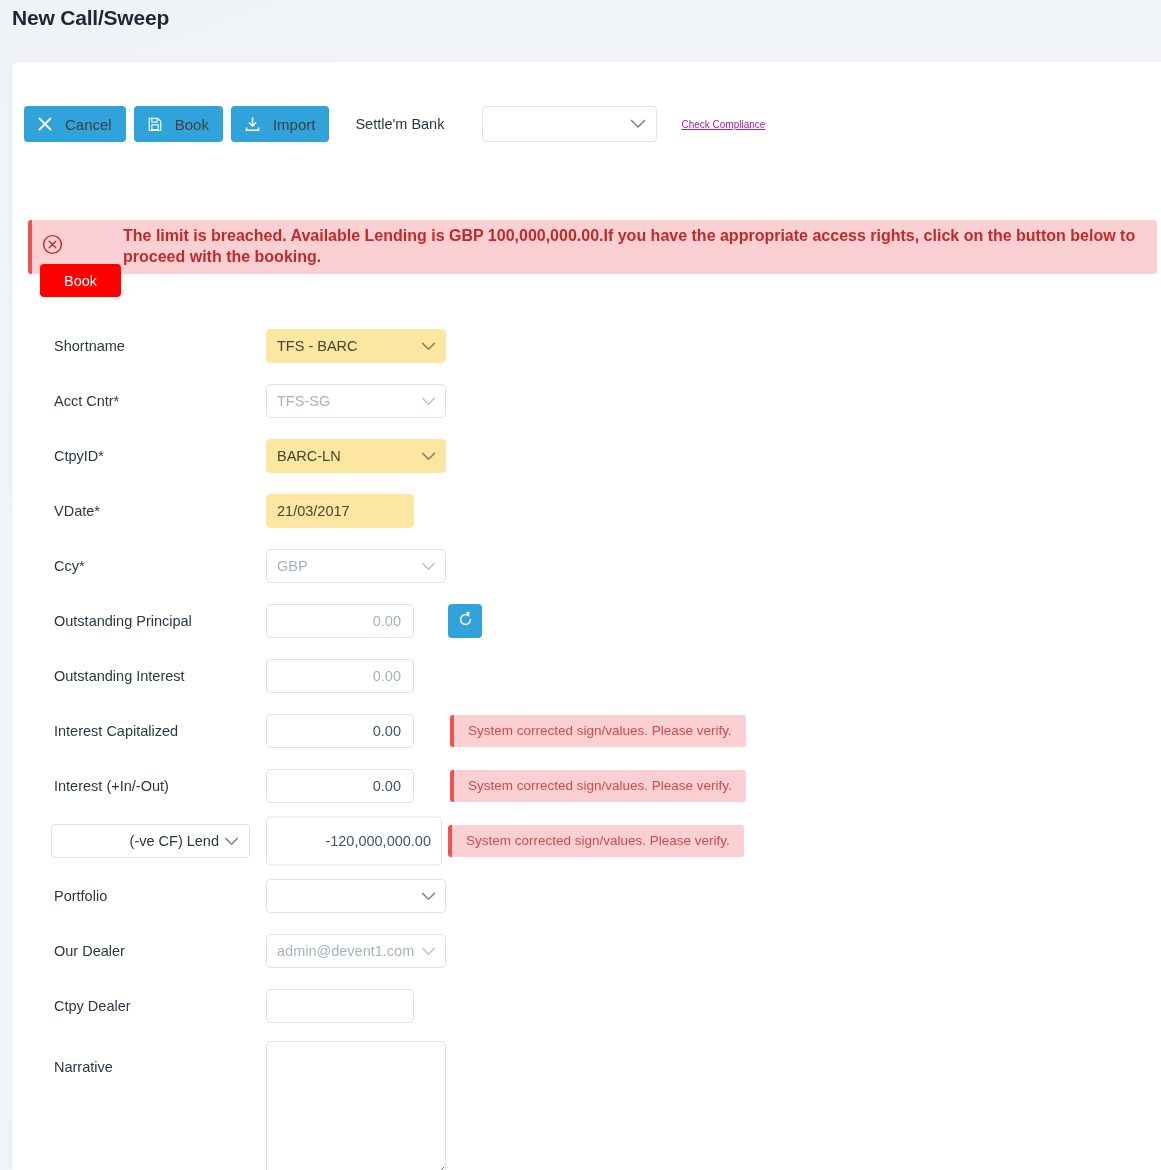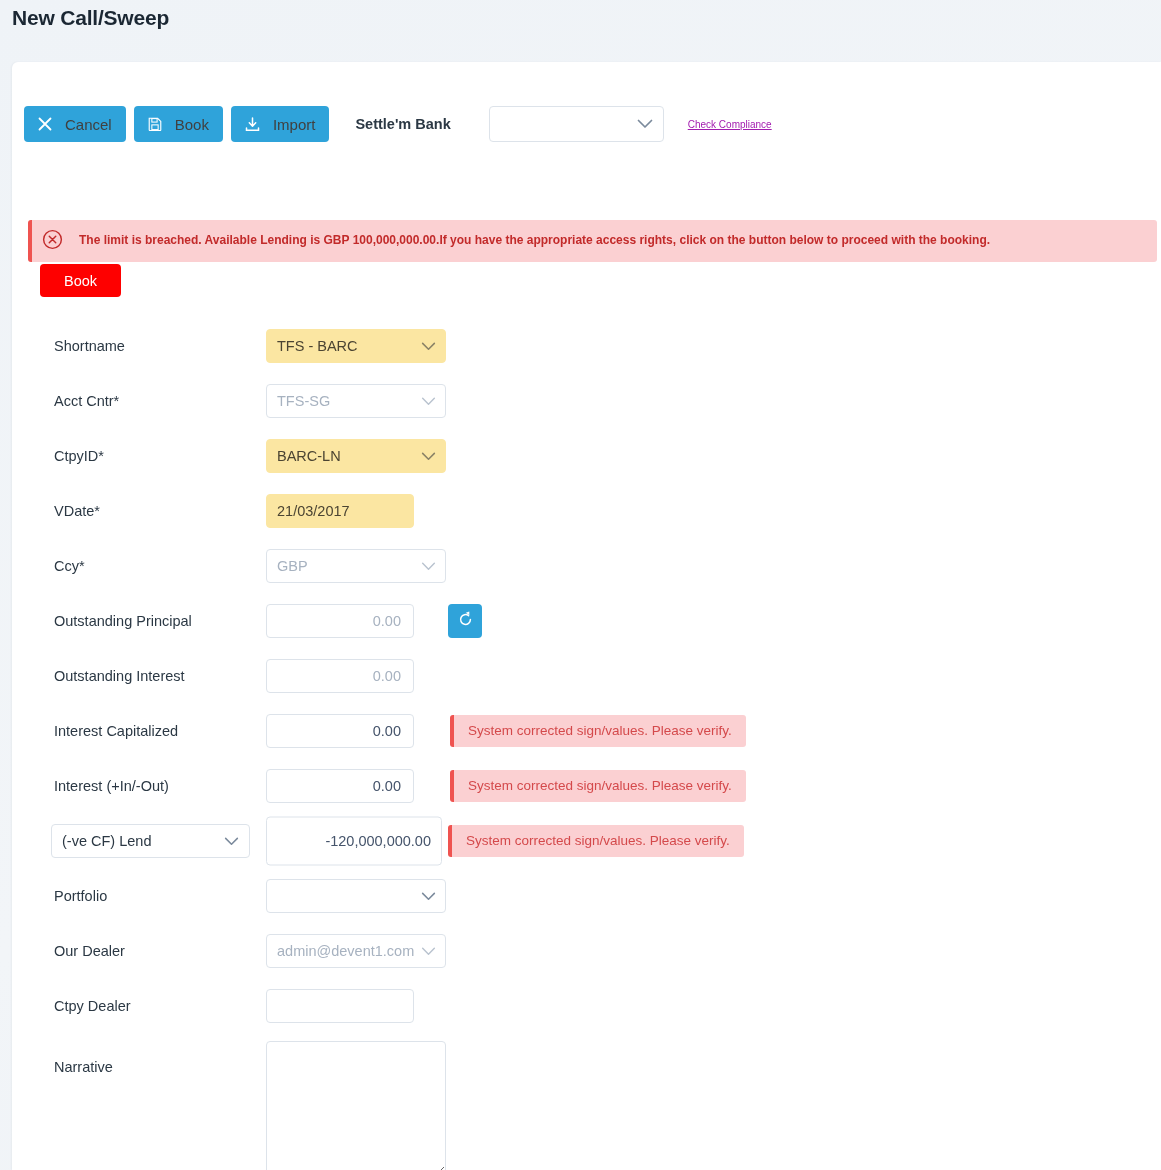--- a/index.html
+++ b/index.html
@@ -59,21 +59,20 @@
     cursor: pointer;
     margin-right: 8px;
     line-height: 1;
   }
   .btn svg { display:block; }
   .settle-label {
     margin-left: 18px;
     font-size: 14.5px;
     color: #2b3844;
     white-space: nowrap;
-    font-weight: bold;
   }
   .sel-plain {
     margin-left: 38px;
     width: 175px; height: 36px;
     border: 1px solid #dde3ea;
     border-radius: 4px;
     background: #ffffff;
     position: relative;
   }
   .sel-plain .chev { position:absolute; right:10px; top:50%; transform:translateY(-50%); }
@@ -94,24 +93,25 @@
     min-height: 42px;
     display: flex;
     align-items: center;
     background: #fbd0d2;
     border-left: 4px solid #ef5350;
     border-radius: 3px;
     padding: 6px 12px 6px 10px;
   }
   .banner .bicon { flex: 0 0 auto; margin-right: 16px; }
   .banner .btext {
-    font-size: 12px;
+    font-size: 16px;
     font-weight: bold;
     color: #c22a2a;
     line-height: 1.3;
+    margin-left: 44px;
   }
   .book-red {
     position: absolute;
     left: 28px; top: 202px;
     width: 81px; height: 33px;
     background: #fe0000;
     border: none;
     border-radius: 4px;
     color: #ffffff;
     font-size: 14.5px;
@@ -203,20 +203,21 @@
     left: 39px; top: 50%;
     transform: translateY(-50%);
     width: 199px; height: 34px;
     border: 1px solid #dde3ea;
     border-radius: 4px;
     background: #fff;
     display: flex; align-items: center;
     padding: 0 30px 0 10px;
     font-size: 14.5px;
     color: #2b3844;
+    justify-content: flex-end;
   }
   .lend-sel .chev { position:absolute; right:10px; top:50%; transform:translateY(-50%); }
   .lend-num {
     position: absolute;
     left: 254px; top: 50%;
     transform: translateY(-50%);
     width: 176px; height: 49px;
     border: 1px solid #dde3ea;
     border-radius: 4px;
     background: #fff;

